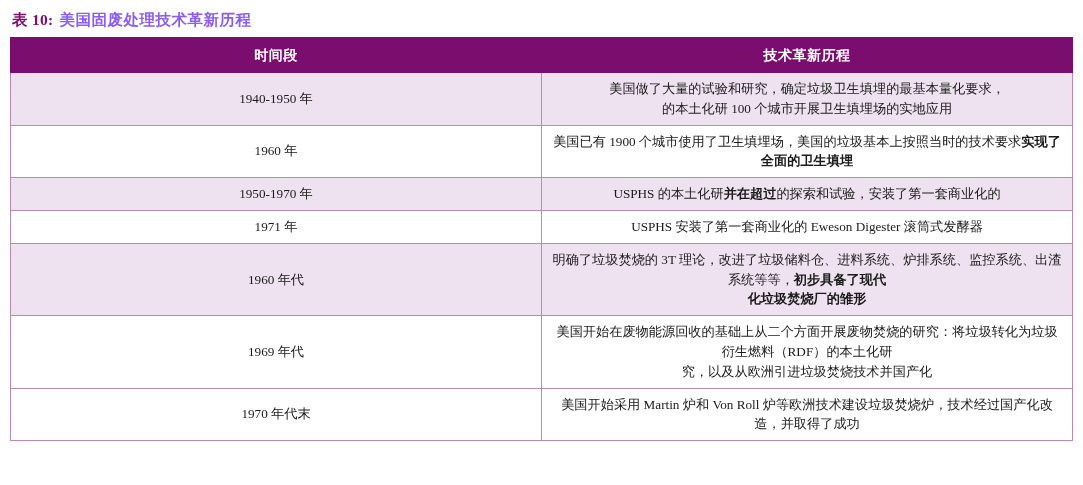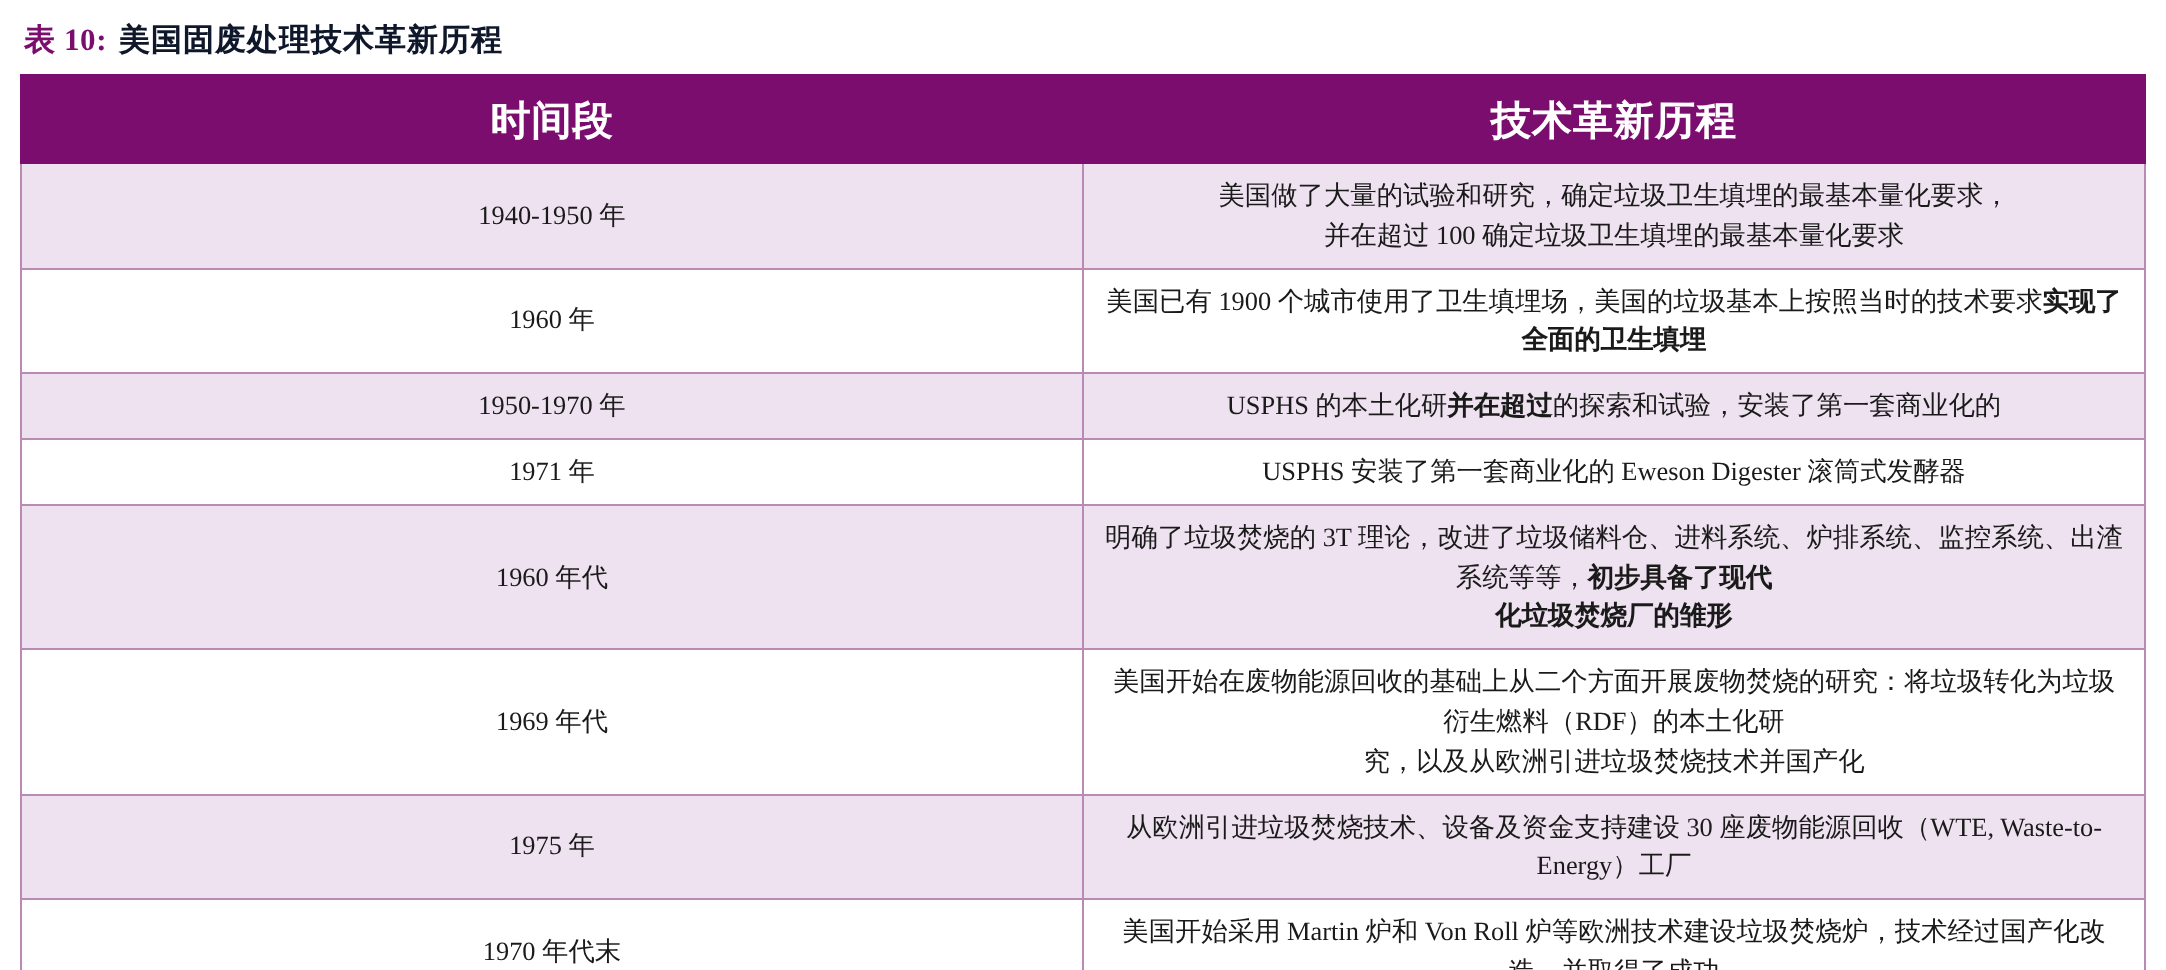--- a/index.html
+++ b/index.html
@@ -28,21 +28,21 @@
     padding: 2px 0 6px 2px;
   }
   .title-label {
     color: #7b0d6e;
     font-weight: bold;
     font-size: 15.5px;
     white-space: nowrap;
     letter-spacing: 0.3px;
   }
   .title-text {
-    color: #0f172a;
+    color: #8b5cf6;
     font-weight: bold;
     font-size: 15.5px;
     margin-left: 6px;
     letter-spacing: 0.5px;
   }
   .title-rule {
     height: 2px;
     background: #7b0d6e;
     margin: 0 0 0 0;
   }
@@ -50,21 +50,21 @@
   table.data {
     border-collapse: collapse;
     width: 1063px;
     table-layout: fixed;
     font-size: 13.2px;
   }
   table.data th {
     background: #7b0d6e;
     color: #ffffff;
     font-weight: bold;
-    font-size: 20px;
+    font-size: 14px;
     padding: 7px 4px;
     text-align: center;
     border: 1px solid #7b0d6e;
     letter-spacing: 0.5px;
   }
   table.data td {
     border: 1px solid #b98bb4;
     padding: 6px 8px;
     vertical-align: middle;
     line-height: 1.5;
@@ -103,21 +103,21 @@
   <table class="data">
     <thead>
       <tr>
         <th class="period">时间段</th>
         <th>技术革新历程</th>
       </tr>
     </thead>
     <tbody id="tbody">
         <tr class="alt">
           <td class="period">1940-1950 年</td>
-          <td class="desc"><span>美国做了大量的试验和研究，确定垃圾卫生填埋的最基本量化要求，</span><br><span>并在超过 100 确定垃圾卫生填埋的最基本量化要求</span></td>
+          <td class="desc"><span>美国做了大量的试验和研究，确定垃圾卫生填埋的最基本量化要求，</span><br><span>的本土化研 100 个城市开展卫生填埋场的实地应用</span></td>
         </tr>
         <tr class="plain">
           <td class="period">1960 年</td>
           <td class="desc"><span>美国已有 1900 个城市使用了卫生填埋场，美国的垃圾基本上按照当时的技术要求</span><span class="b">实现了全面的卫生填埋</span></td>
         </tr>
         <tr class="alt">
           <td class="period">1950-1970 年</td>
           <td class="desc"><span>USPHS 的本土化研</span><span class="b">并在超过</span><span>的探索和试验，安装了第一套商业化的</span></td>
         </tr>
         <tr class="plain">
@@ -125,24 +125,20 @@
           <td class="desc"><span>USPHS 安装了第一套商业化的 Eweson Digester 滚筒式发酵器</span></td>
         </tr>
         <tr class="alt">
           <td class="period">1960 年代</td>
           <td class="desc"><span>明确了垃圾焚烧的 3T 理论，改进了垃圾储料仓、进料系统、炉排系统、监控系统、出渣系统等等，</span><span class="b">初步具备了现代</span><br><span class="b">化垃圾焚烧厂的雏形</span></td>
         </tr>
         <tr class="plain">
           <td class="period">1969 年代</td>
           <td class="desc"><span>美国开始在废物能源回收的基础上从二个方面开展废物焚烧的研究：将垃圾转化为垃圾衍生燃料（RDF）的本土化研</span><br><span>究，以及从欧洲引进垃圾焚烧技术并国产化</span></td>
         </tr>
-        <tr class="alt">
-          <td class="period">1975 年</td>
-          <td class="desc"><span>从欧洲引进垃圾焚烧技术、设备及资金支持建设 30 座废物能源回收（WTE, Waste-to-Energy）工厂</span></td>
-        </tr>
         <tr class="plain">
           <td class="period">1970 年代末</td>
           <td class="desc"><span>美国开始采用 Martin 炉和 Von Roll 炉等欧洲技术建设垃圾焚烧炉，技术经过国产化改造，并取得了成功</span></td>
         </tr>
       </tbody>
   </table>
 
 </div>
 
 </body></html>

